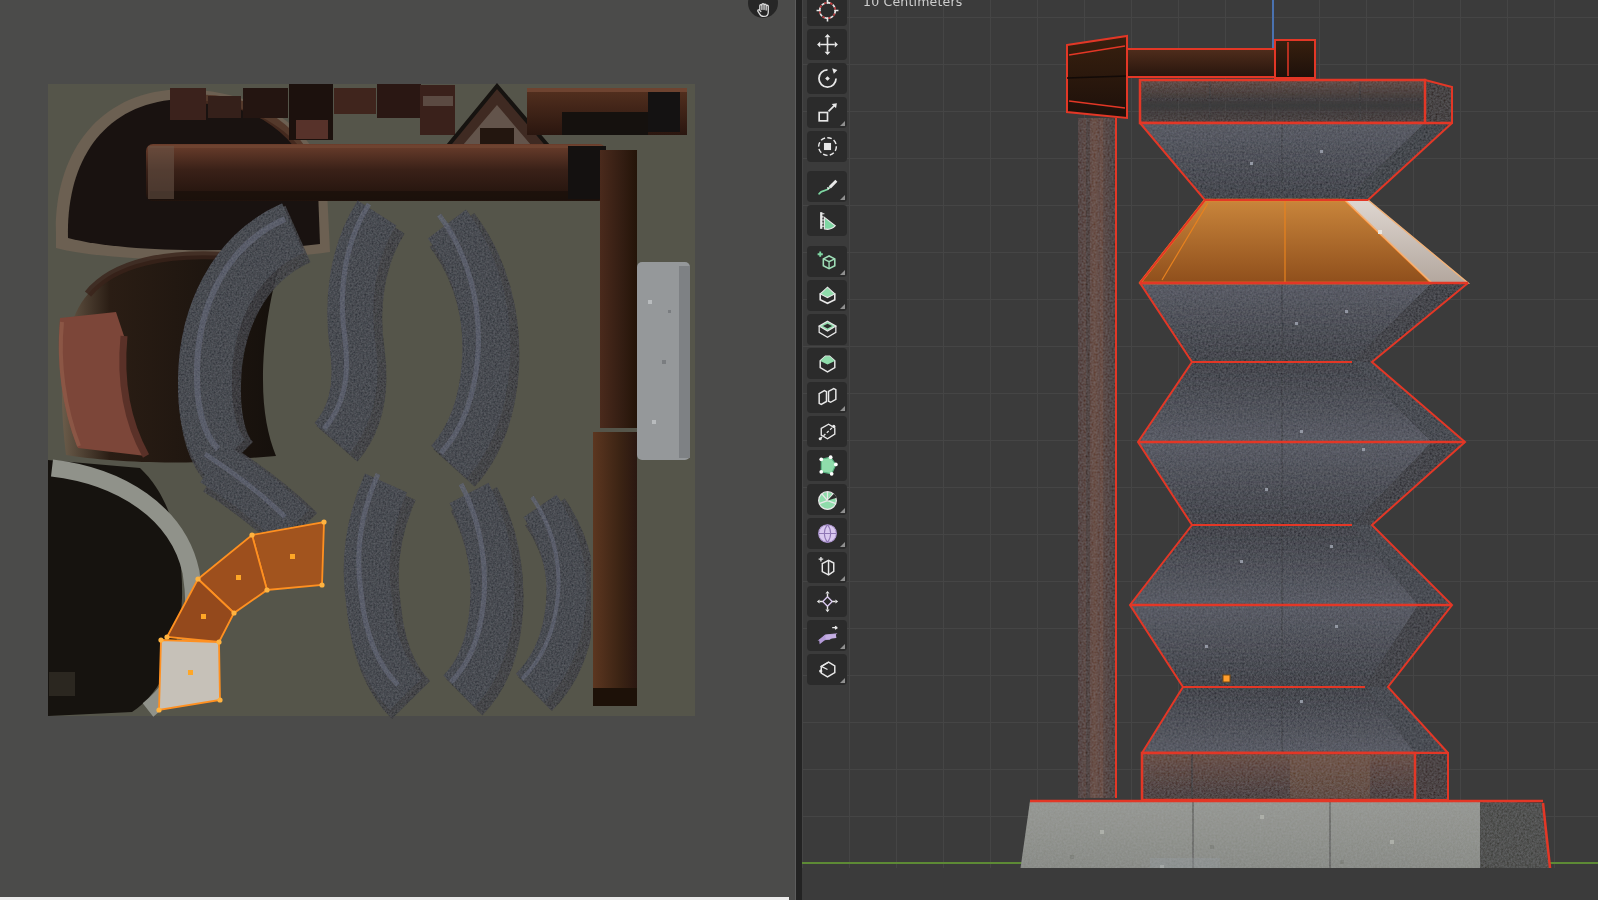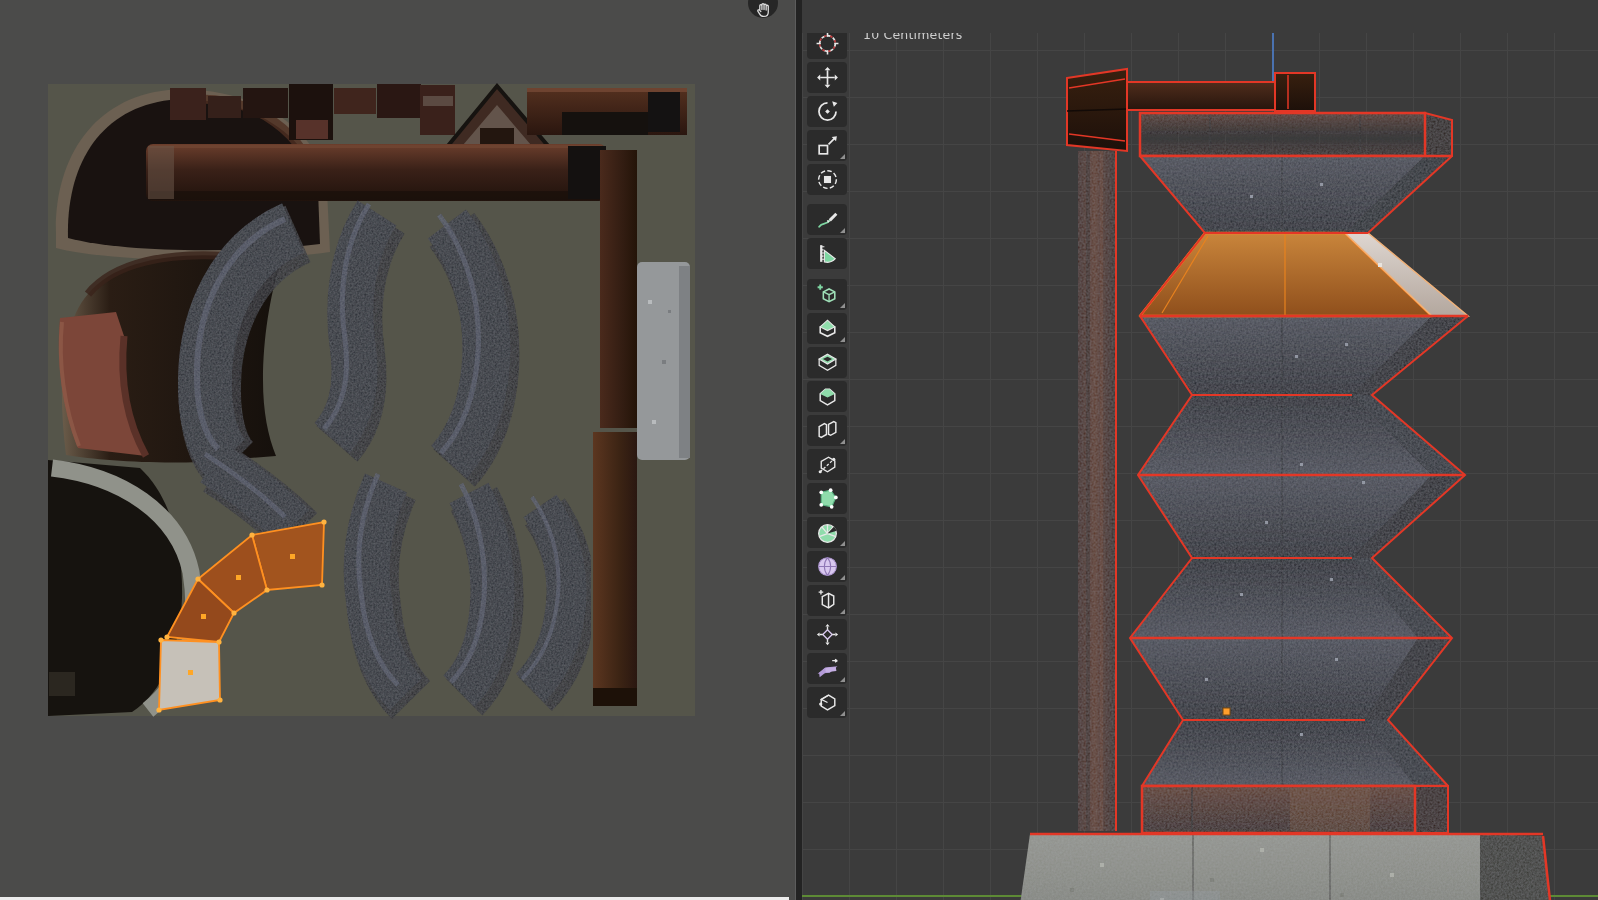--- a/index.html
+++ b/index.html
@@ -11,21 +11,21 @@
   #pan-gizmo{position:absolute;left:748px;top:-12px;width:30px;height:30px;border-radius:50%;
              background:rgba(32,32,32,.85);display:flex;align-items:flex-end;justify-content:center;}
   #bottom-strip{position:absolute;left:0;top:897px;width:789px;height:3px;background:#ececec;}
   
   #divider{position:absolute;left:795px;top:0;width:7px;height:900px;background:#232323;
            border-left:1px solid #5c5c5c;box-sizing:border-box;}
   
   #viewport{position:absolute;left:802px;top:0;width:796px;height:868px;overflow:hidden;background:#3b3b3b;
     background-image:linear-gradient(#454545 1px,transparent 1px),
                      linear-gradient(90deg,#454545 1px,transparent 1px);
-    background-size:47px 47px;background-position:0px 17px;margin-top:33px;}
+    background-size:47px 47px;background-position:0px 17px;}
   .axis{position:absolute;}
   #axis-z-top{left:470px;top:0;width:2px;height:49px;background:#4a72b0;}
   #axis-z-bottom{left:470px;top:886px;width:2px;height:14px;background:#4a72b0;}
   #axis-y{left:0;top:862px;width:796px;height:2px;background:#5d8a35;}
   #view-svg{position:absolute;left:0;top:0;}
   #scale-label{position:absolute;left:61px;top:-6px;color:#cfcfcf;font-size:12.5px;letter-spacing:.2px;}
   
   #toolbar{position:absolute;left:5px;top:-7px;width:44px;display:flex;flex-direction:column;align-items:flex-start;}
   .tool{width:40px;height:31px;margin:1.5px 0;background:#2b2b2b;border-radius:4px;border:none;
         display:flex;align-items:center;justify-content:center;position:relative;padding:0;cursor:pointer;}

